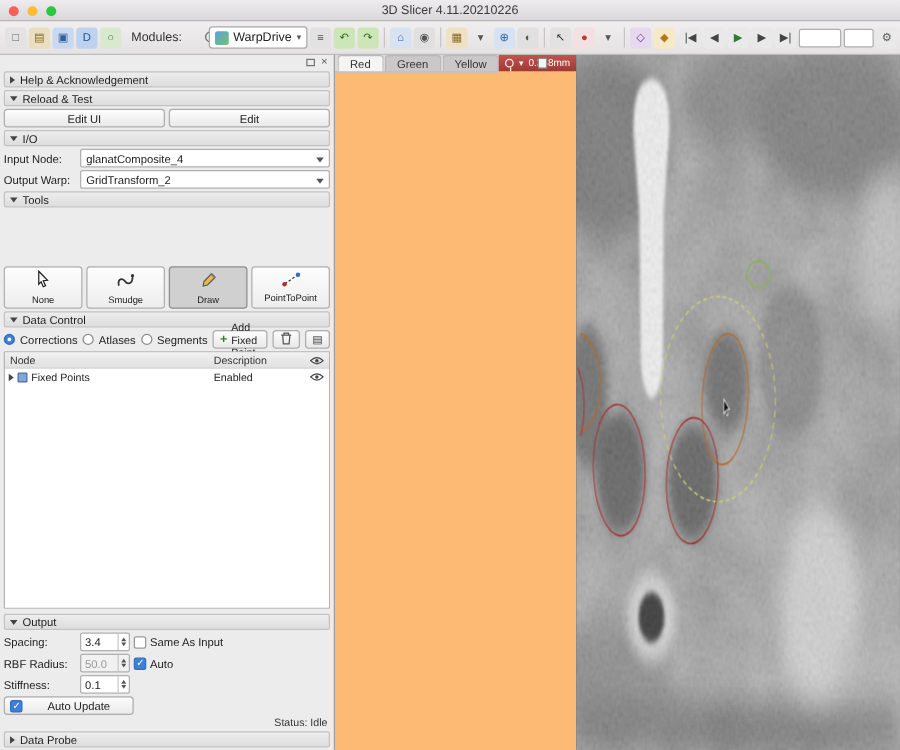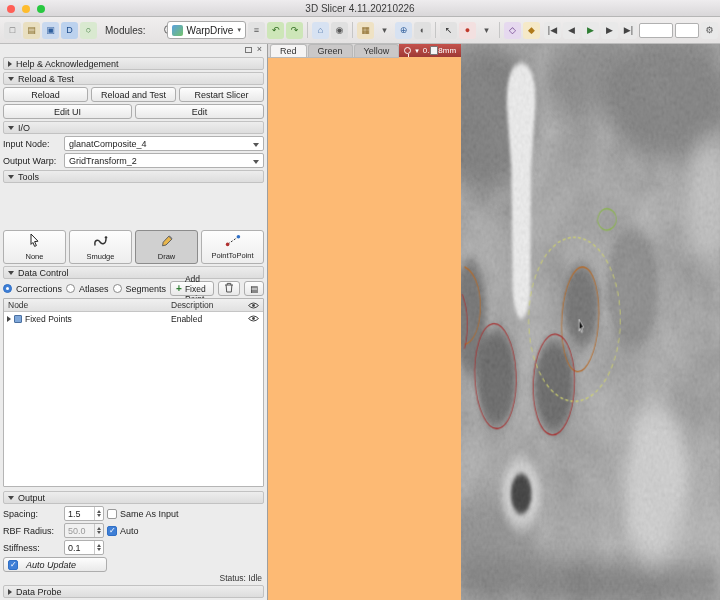--- a/index.html
+++ b/index.html
@@ -175,25 +175,20 @@
       <div class="sect">
         <span class="arr closed"></span>
         <span>Help &amp; Acknowledgement</span>
       </div>
 
       <div class="sect">
         <span class="arr open"></span>
         <span>Reload &amp; Test</span>
       </div>
       <div class="row">
-        <div class="btn">Reload</div>
-        <div class="btn">Reload and Test</div>
-        <div class="btn">Restart Slicer</div>
-      </div>
-      <div class="row">
         <div class="btn">Edit UI</div>
         <div class="btn">Edit</div>
       </div>
 
       <div class="sect">
         <span class="arr open"></span>
         <span>I/O</span>
       </div>
       <div class="row">
         <span class="lbl w">Input Node:</span>
@@ -307,21 +302,21 @@
         </div>
       </div>
 
       <div class="sect">
         <span class="arr open"></span>
         <span>Output</span>
       </div>
       <div class="row">
         <span class="lbl w">Spacing:</span>
         <div class="spin">
-          <span class="val">1.5</span>
+          <span class="val">3.4</span>
           <span class="arrows">
               <i class="up"></i>
               <i class="down"></i>
             </span>
         </div>
         <span class="cb"></span>
         <span class="lbl">Same As Input</span>
       </div>
       <div class="row">
         <span class="lbl w">RBF Radius:</span>
@@ -339,21 +334,21 @@
         <span class="lbl w">Stiffness:</span>
         <div class="spin">
           <span class="val">0.1</span>
           <span class="arrows">
               <i class="up"></i>
               <i class="down"></i>
             </span>
         </div>
       </div>
       <div class="row">
-        <div class="btn autoupd" style="justify-content:flex-start;gap:8px;padding-left:4px;font-style:italic;">
+        <div class="btn autoupd" style="justify-content:flex-start;gap:20px;padding-left:4px;">
           <span class="cb checked"></span>
           <span>Auto Update</span>
         </div>
       </div>
       <div class="status">Status: Idle</div>
 
       <div class="sect" style="margin-bottom:2px;">
         <span class="arr closed"></span>
         <span>Data Probe</span>
       </div>

